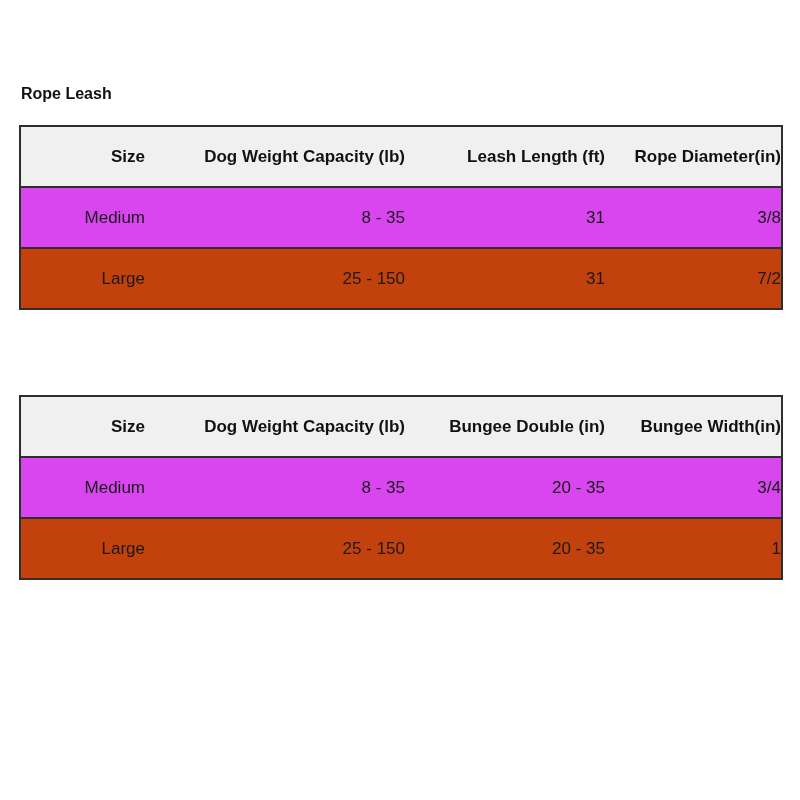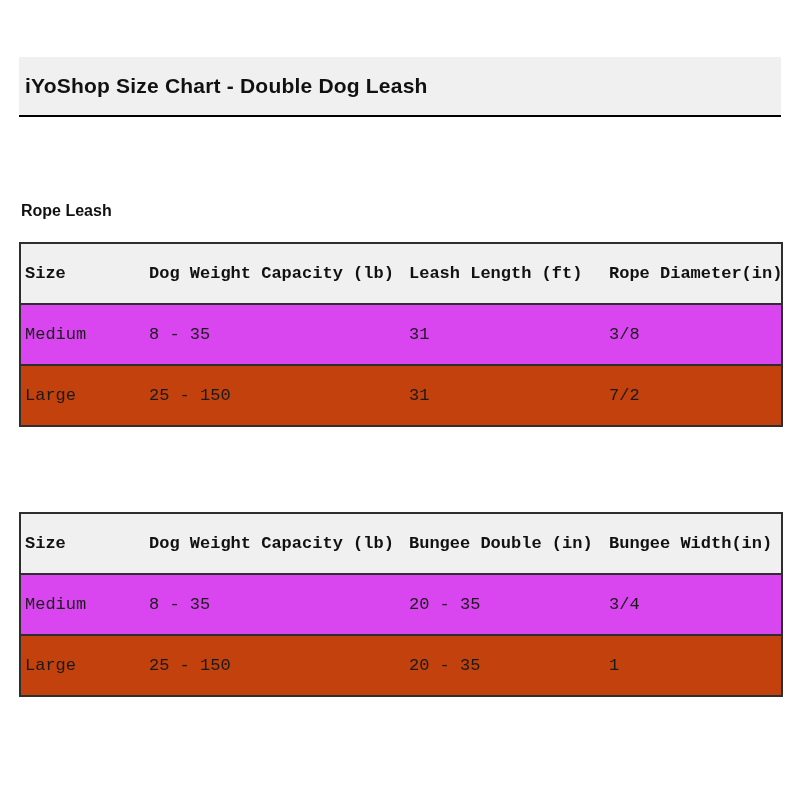--- a/index.html
+++ b/index.html
@@ -48,46 +48,42 @@
     table-layout: fixed;
   }
   table.size-table col.c1 { width: 125px; }
   table.size-table col.c2 { width: 260px; }
   table.size-table col.c3 { width: 200px; }
   table.size-table col.c4 { width: 177px; }
   table.size-table th,
   table.size-table td {
     height: 59px;
     padding: 0 0 0 4px;
-    text-align: left;
+    text-align: right;
     vertical-align: middle;
     white-space: nowrap;
     overflow: hidden;
-    font-family: Liberation Mono, monospace;
   }
   table.size-table thead th {
     background: #f0f0f0;
     font-weight: bold;
     color: #111111;
     border-bottom: 2px solid #2e2e2e;
   }
   table.size-table tbody tr.row-white { background: #d946ef; }
   table.size-table tbody tr.row-gray  { background: #c2410c; }
   table.size-table tbody tr + tr td {
     border-top: 2px solid #2e2e2e;
   }
 </style>
 </head>
 <body>
 
 <div class="page">
 
-  <div class="header-band">
-    <span class="title">iYoShop Size Chart - Double Dog Leash</span>
-  </div>
 
   <div class="section-rope">
     <h2 class="section-title">Rope Leash</h2>
     <table class="size-table">
       <colgroup>
           <col class="c1">
           <col class="c2">
           <col class="c3">
           <col class="c4">
         </colgroup>

